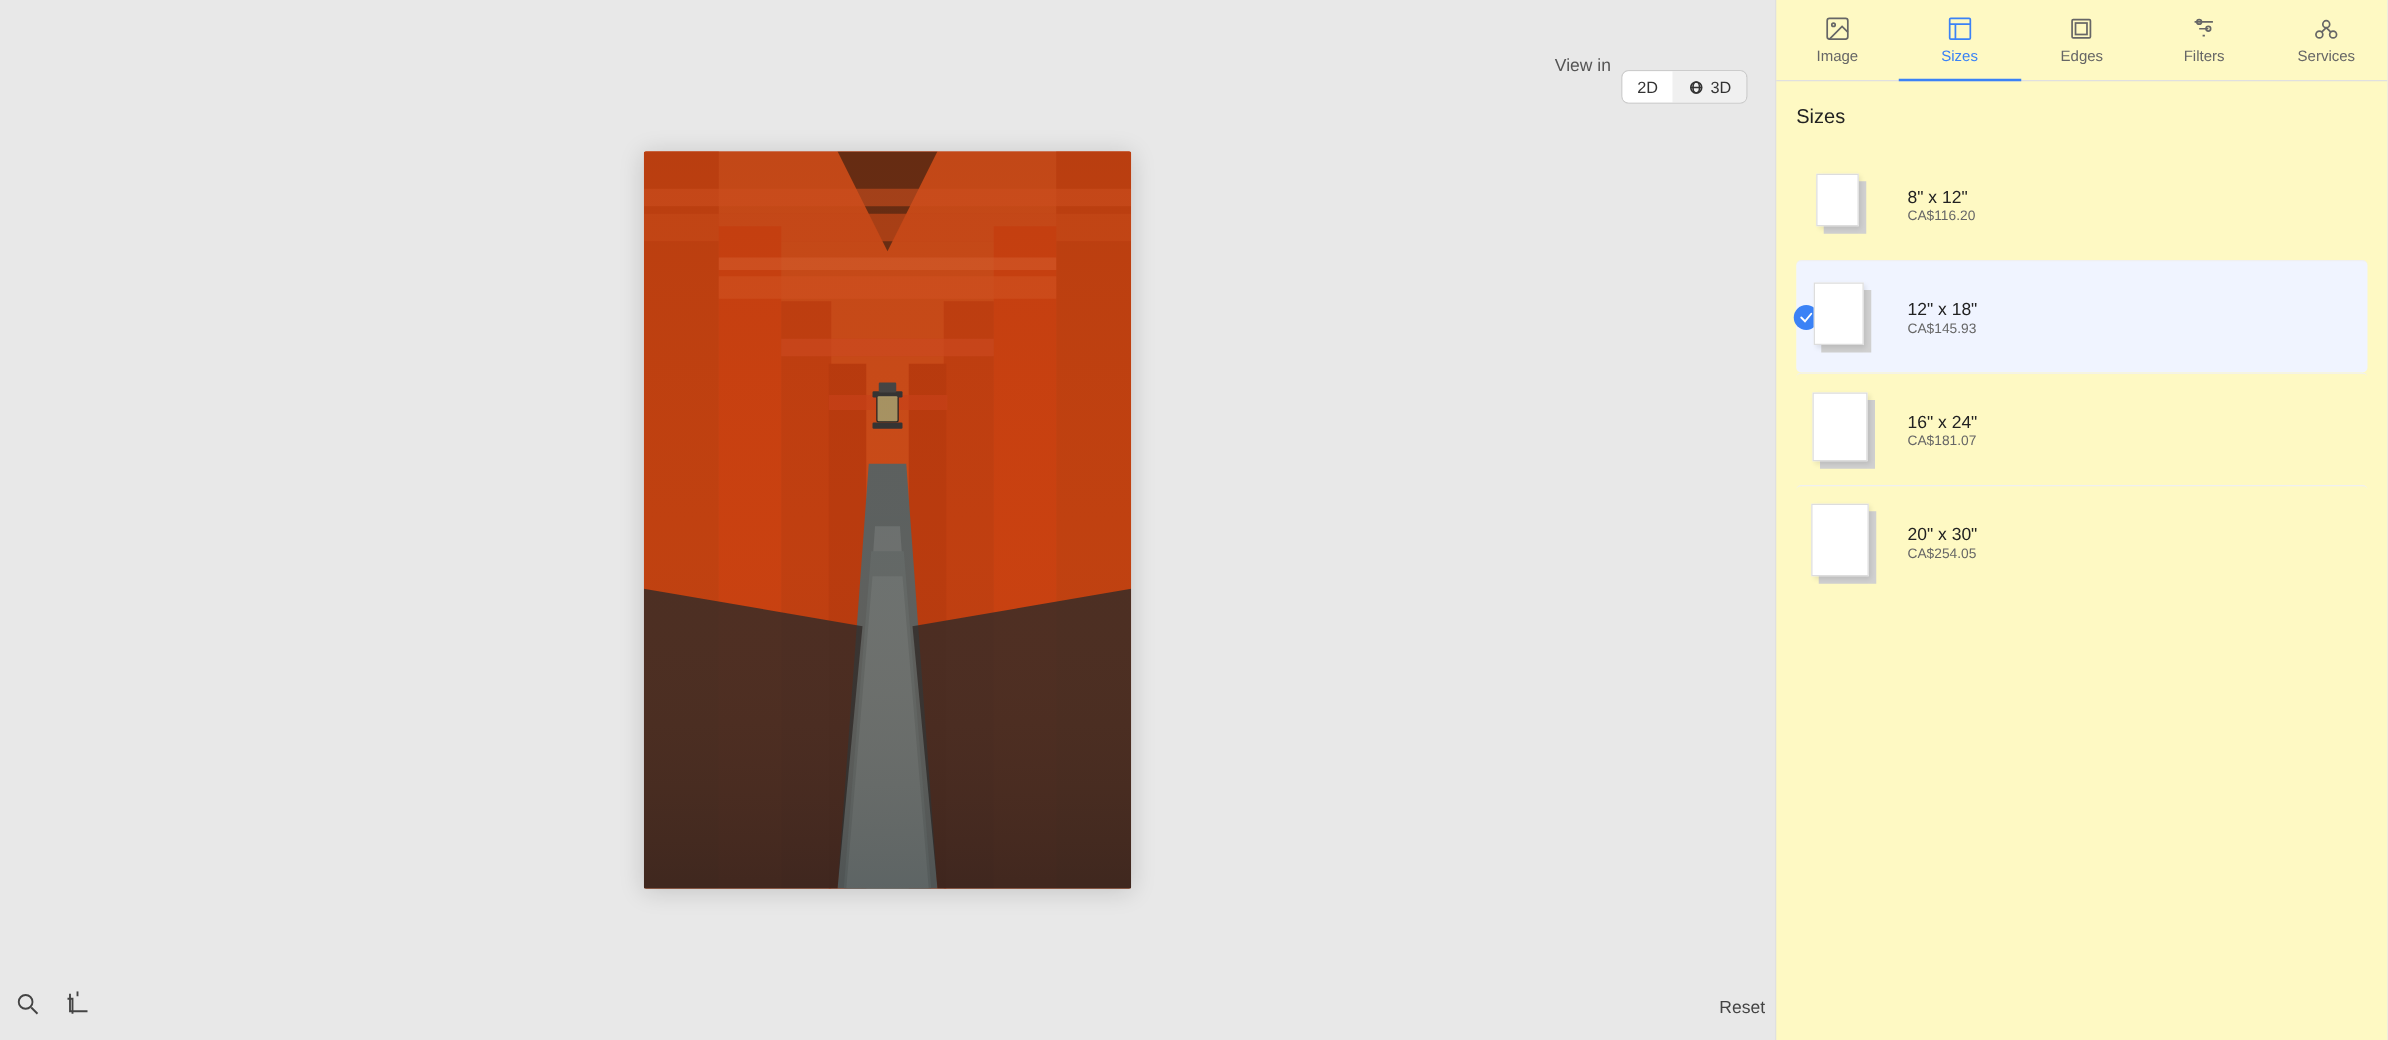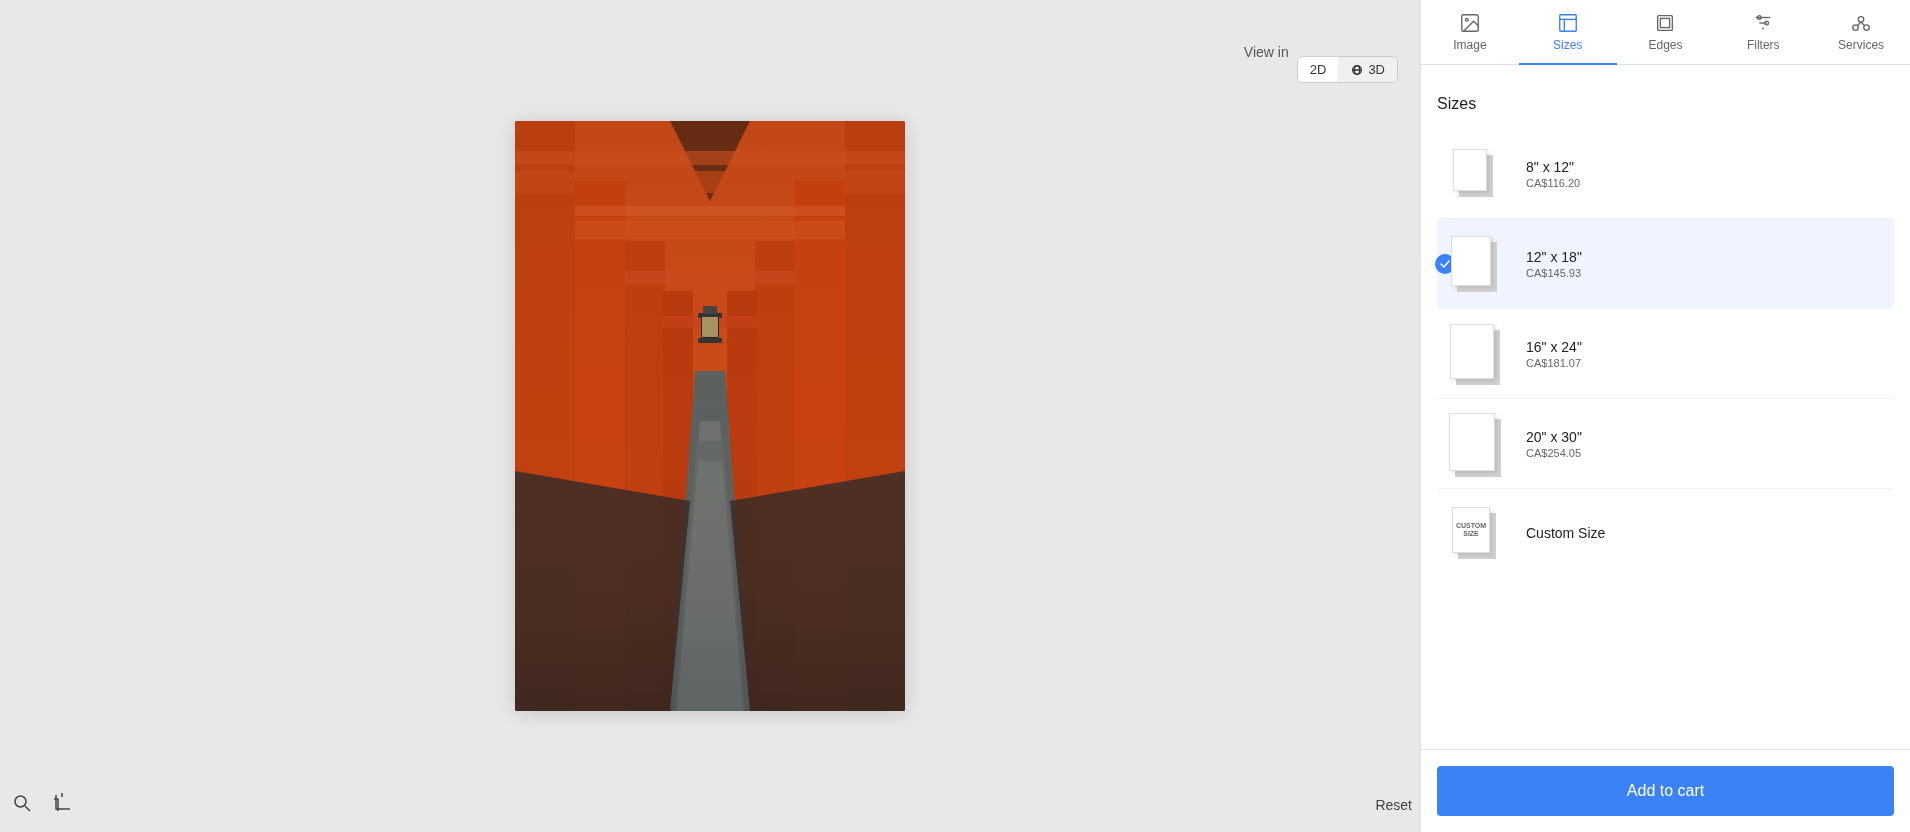--- a/index.html
+++ b/index.html
@@ -130,25 +130,24 @@
       background: none;
       border: none;
       cursor: pointer;
       color: #444;
       font-size: 14px;
     }
 
     
     .right-panel {
       width: 490px;
-      background: #ffffff;
+      background: #fef9c3;
       display: flex;
       flex-direction: column;
       border-left: 1px solid #e0e0e0;
-      gap: 10px;
     }
 
     
     .tabs {
       display: flex;
       border-bottom: 1px solid #e0e0e0;
     }
 
     .tab {
       flex: 1;
@@ -520,32 +519,18 @@
         <div class="size-thumbnail thumb-20x30">
           <div class="thumb-shadow"></div>
           <div class="thumb-frame"></div>
         </div>
         <div class="size-info">
           <div class="size-name">20" x 30"</div>
           <div class="size-price">CA$254.05</div>
         </div>
       </div>
 
-      <div class="size-item">
-        <div class="size-thumbnail thumb-custom" style="position:relative;">
-          <div class="thumb-shadow"></div>
-          <div class="thumb-frame">
-            <span class="custom-size-label">CUSTOM<br>SIZE</span>
-          </div>
-        </div>
-        <div class="size-info">
-          <div class="size-name">Custom Size</div>
-        </div>
-      </div>
 
     </div>
   </div>
 
-  <div class="add-to-cart">
-    <button class="add-to-cart-btn">Add to cart</button>
-  </div>
 
 </div>
 
 </body></html>

